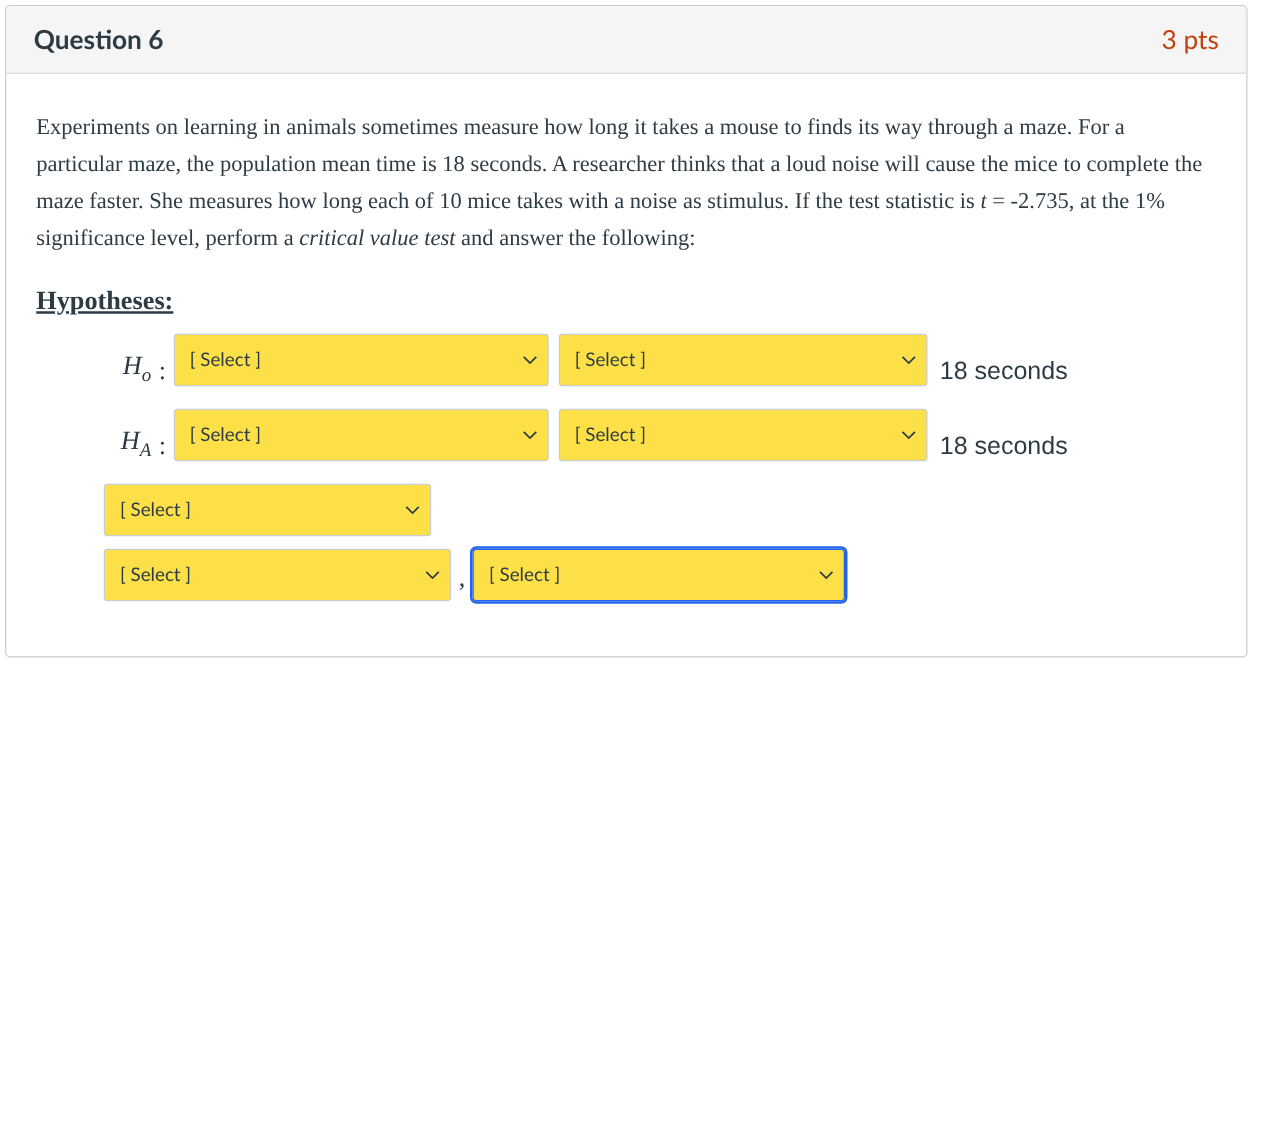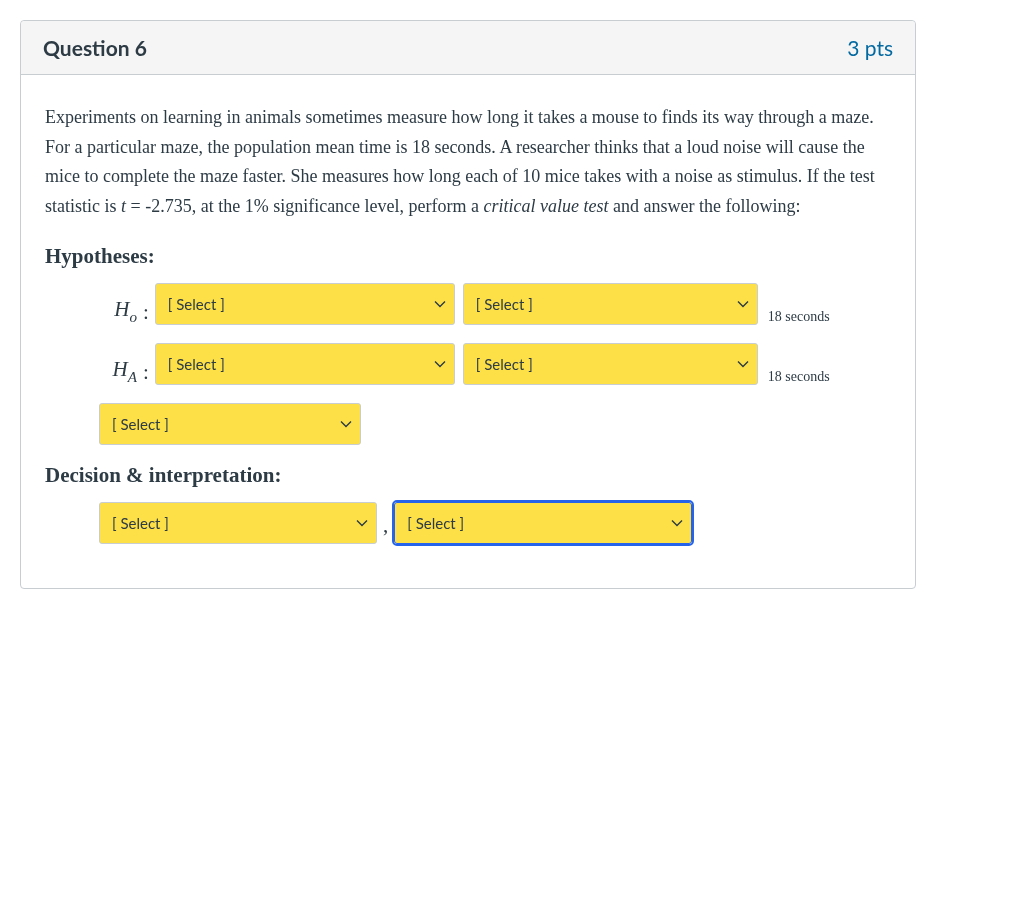--- a/index.html
+++ b/index.html
@@ -6,57 +6,58 @@
   body {
     margin: 0;
     padding: 4px;
     font-family: "Lato", "Helvetica Neue", Helvetica, Arial, sans-serif;
     background: #fff;
     color: #2d3b45;
   }
   .question-card {
     border: 1px solid #c7cdd1;
     border-radius: 4px;
-    width: 896px;
-    margin: 16px;
+    width: 994px;
+    margin: 0;
   }
   .question-header {
     display: flex;
     justify-content: space-between;
     align-items: center;
     background: #f5f5f5;
     border-bottom: 1px solid #c7cdd1;
     padding: 14px 22px;
     border-radius: 4px 4px 0 0;
   }
   .question-title {
     font-size: 21px;
     font-weight: 700;
     color: #2d3b45;
   }
   .question-points {
     font-size: 21px;
     font-weight: 400;
-    color: #0369a1;
+    color: #c2410c;
   }
   .question-body {
     padding: 28px 24px 34px 24px;
     font-family: Georgia, "Times New Roman", serif;
     color: #2d3b45;
   }
   .prompt {
     font-size: 18px;
     line-height: 1.65;
     margin: 0 0 22px 0;
   }
   .prompt em { font-style: italic; }
   .section-heading {
     font-size: 21px;
     font-weight: 700;
     margin: 18px 0 14px 0;
+    text-decoration: underline;
   }
   .row {
     display: flex;
     align-items: flex-end;
     margin: 0 0 18px 0;
     padding-left: 54px;
   }
   .row-tight {
     display: flex;
     align-items: center;
@@ -108,22 +109,22 @@
     height: 12px;
     pointer-events: none;
     color: #2d3b45;
   }
   .w1 { width: 300px; }
   .w2 { width: 295px; }
   .w3 { width: 262px; }
   .w4 { width: 278px; }
   .w5 { width: 298px; }
   .trail-text {
-    font-size: 14px;
-    font-family: Liberation Serif, serif;
+    font-size: 20px;
+    font-family: Liberation Sans, sans-serif;
     margin-left: 2px;
   }
   .comma {
     font-size: 21px;
     font-family: Georgia, "Times New Roman", serif;
     margin: 0 6px 0 -2px;
     align-self: flex-end;
     padding-bottom: 6px;
   }
 </style>
@@ -184,21 +185,20 @@
 
     <div class="row-tight">
       <div class="select-box w3">
         <span>[ Select ]</span>
         <svg class="chevron" viewBox="0 0 12 12">
             <path d="M1 3.5 L6 8.5 L11 3.5" fill="none" stroke="currentColor" stroke-width="1.4"></path>
           </svg>
       </div>
     </div>
 
-    <div class="section-heading">Decision &amp; interpretation:</div>
 
     <div class="row-tight">
       <div class="select-box w4">
         <span>[ Select ]</span>
         <svg class="chevron" viewBox="0 0 12 12">
             <path d="M1 3.5 L6 8.5 L11 3.5" fill="none" stroke="currentColor" stroke-width="1.4"></path>
           </svg>
       </div>
       <span class="comma">,</span>
       <div class="select-box w5 focused">

